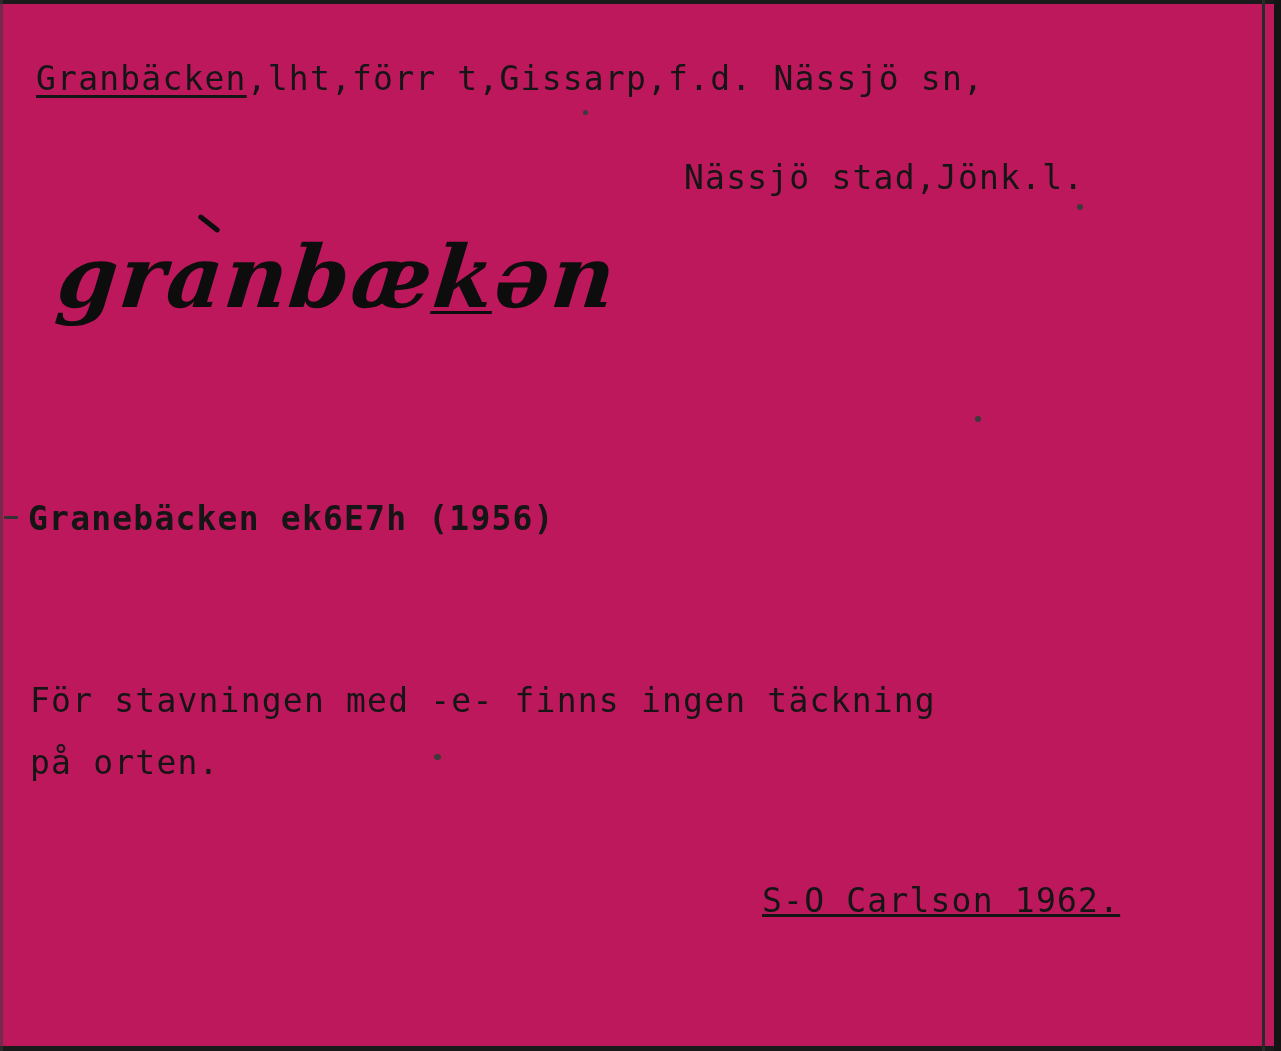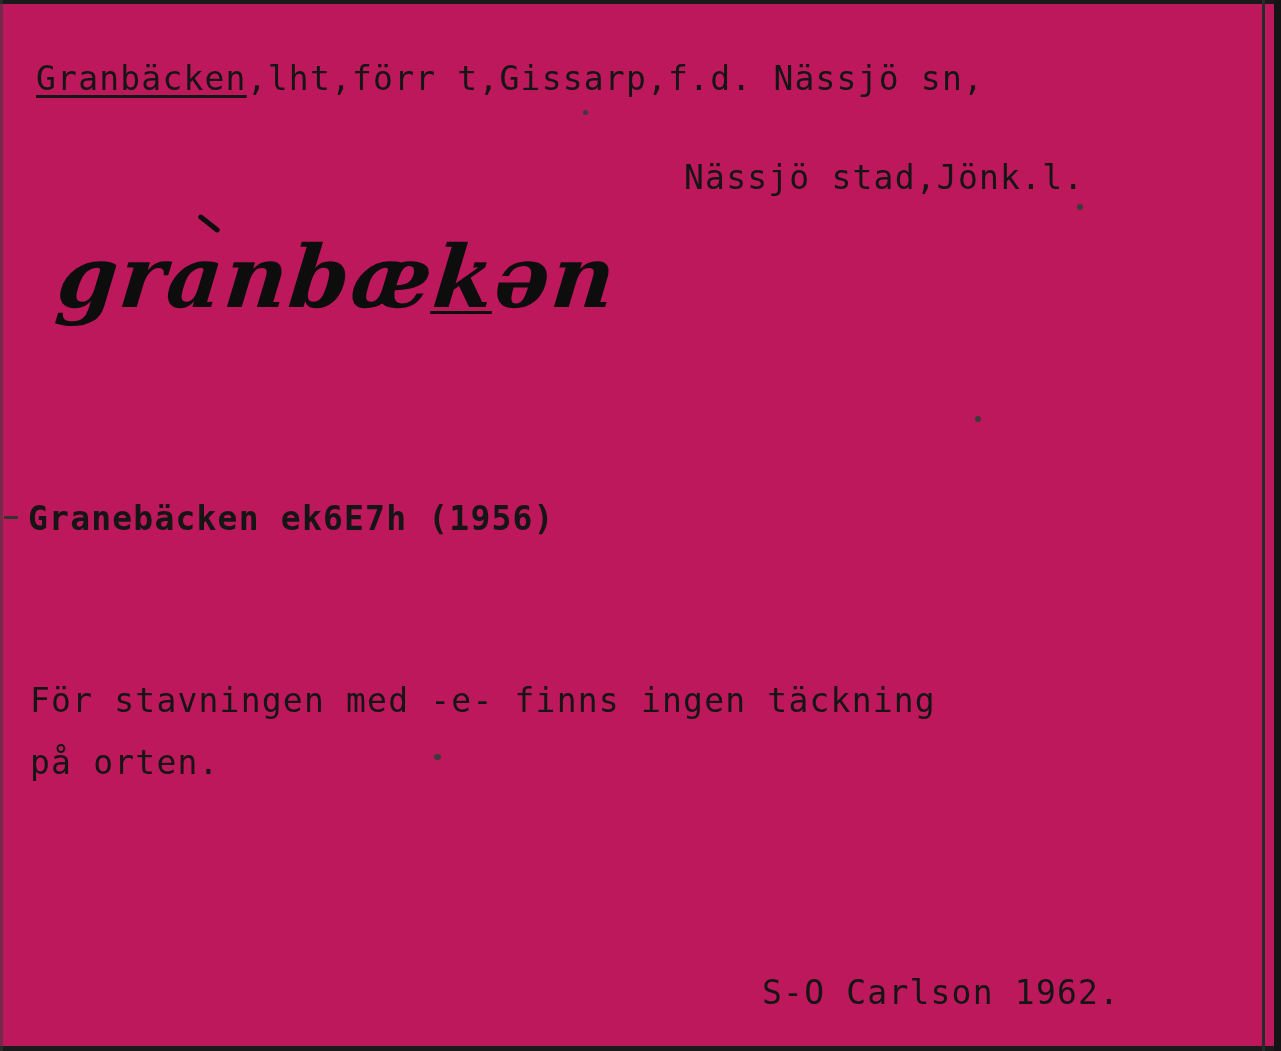--- a/index.html
+++ b/index.html
@@ -121,21 +121,21 @@
     width: 14px;
     height: 3px;
     background: #333;
   }
 
   
   #note-line-1 { left: 30px; top: 680px; }
   #note-line-2 { left: 30px; top: 742px; }
 
   
-  #signature { left: 762px; top: 972px; }
+  #signature { left: 762px; top: 880px; text-decoration: underline; }
 
   
   .speck {
     position: absolute;
     background: #3b3b3b;
     border-radius: 50%;
   }
 </style>
 </head>
 <body>

